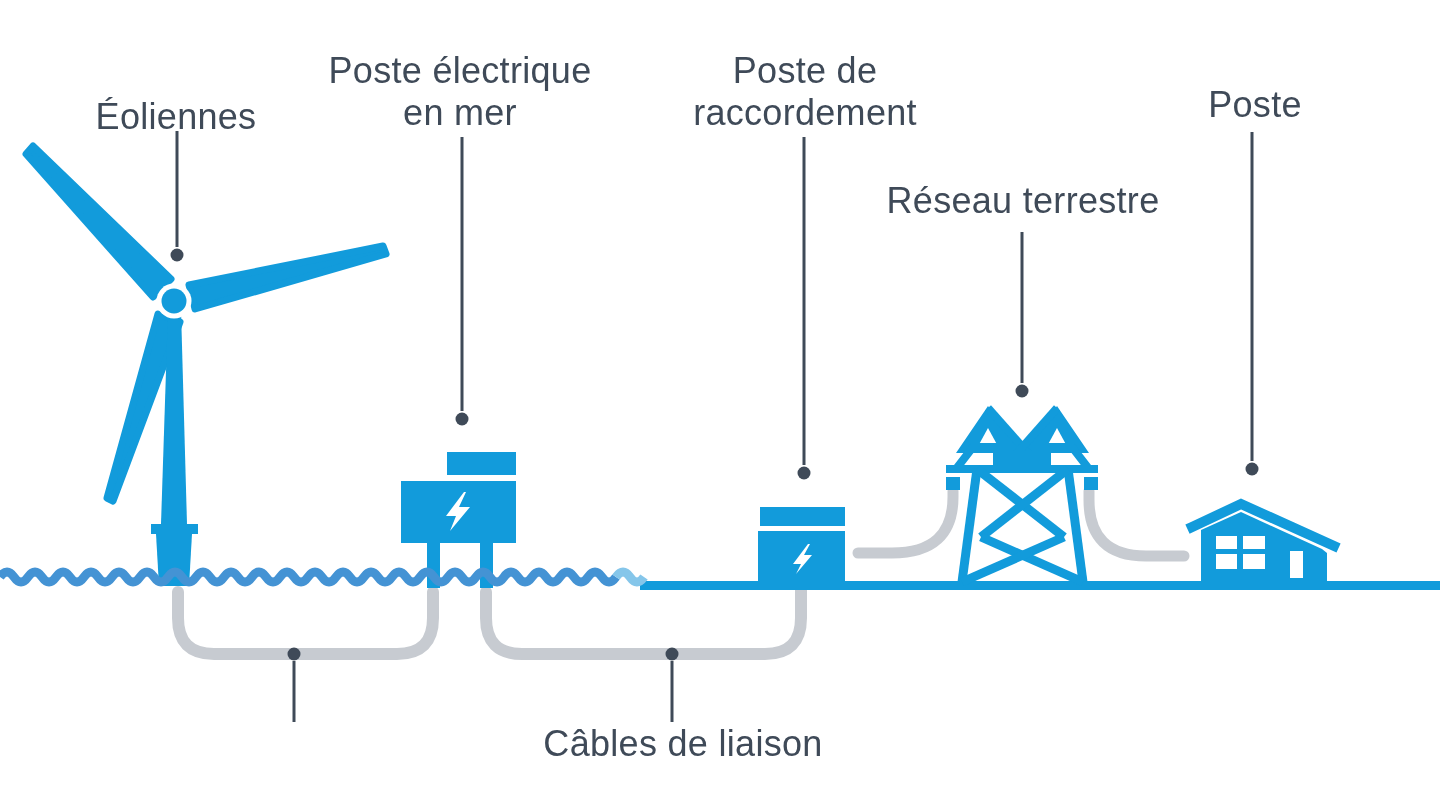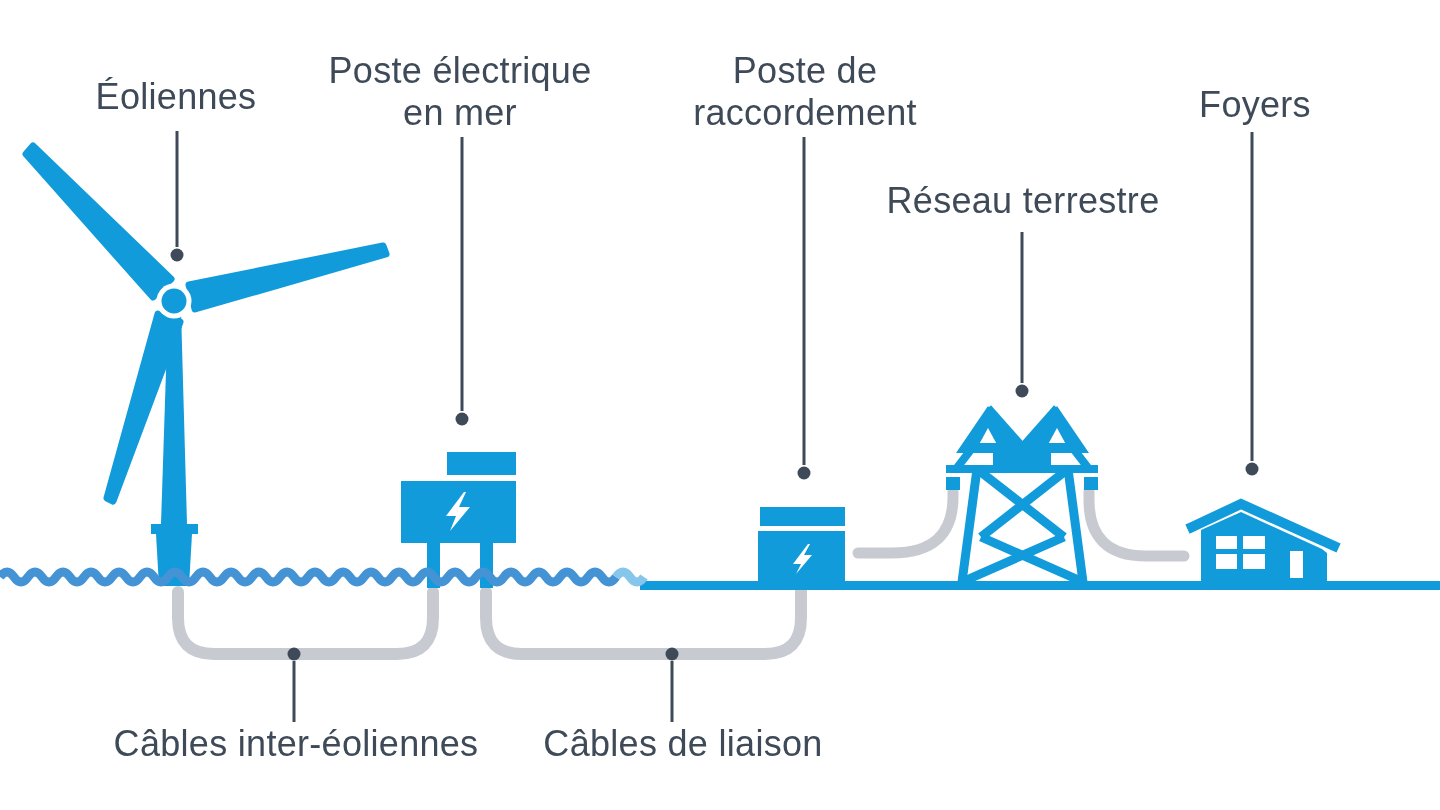--- a/index.html
+++ b/index.html
@@ -126,33 +126,32 @@
     <g>
       <circle class="leader-dot" cx="294" cy="654" r="6.5"></circle>
       <line class="leader" x1="294" y1="661" x2="294" y2="722"></line>
     </g>
     <g>
       <circle class="leader-dot" cx="672" cy="654" r="6.5"></circle>
       <line class="leader" x1="672" y1="661" x2="672" y2="722"></line>
     </g>
   </svg>
 
-  <div class="label" style="left:176px;top:76px">Éoliennes</div>
+  <div class="label" style="left:176px;top:96px">Éoliennes</div>
 
   <div class="label" style="left:805px;top:50px">
     <div>Poste de</div>
     <div>raccordement</div>
   </div>
 
   <div class="label" style="left:460px;top:50px">
     <div>Poste électrique</div>
     <div>en mer</div>
   </div>
 
   <div class="label" style="left:1023px;top:180px">Réseau terrestre</div>
 
-  <div class="label" style="left:1255px;top:84px">Foyers</div>
+  <div class="label" style="left:1255px;top:84px">Poste</div>
 
-  <div class="label" style="left:296px;top:723px">Câbles inter-éoliennes</div>
 
   <div class="label" style="left:683px;top:723px">Câbles de liaison</div>
 
 </div>
 
 </body></html>

